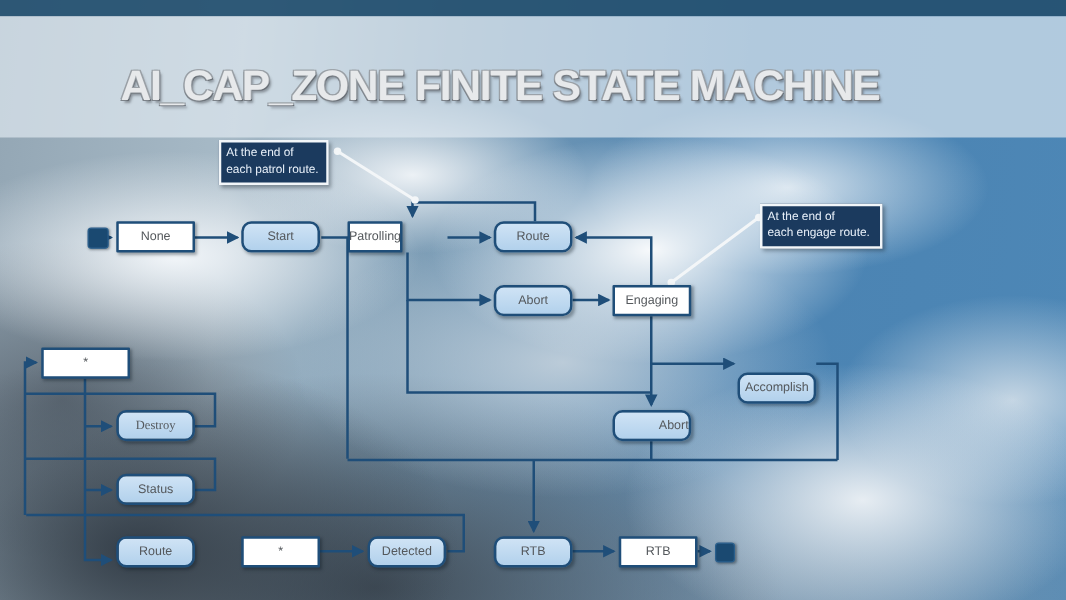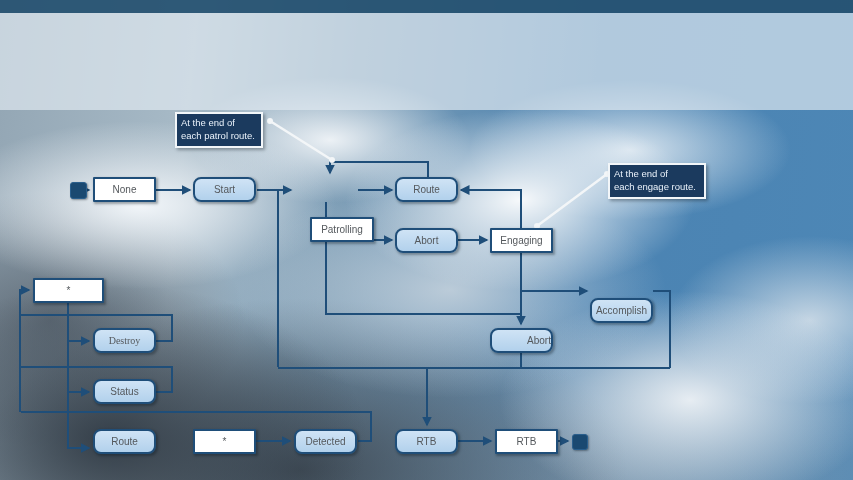--- a/index.html
+++ b/index.html
@@ -51,20 +51,21 @@
     box-shadow:2px 2px 3px rgba(10,20,30,.35);
   }
 </style>
 </head>
 <body>
 
 <div class="slide">
   <div class="sky"></div>
   <div class="topbar"></div>
   <div class="title-band"></div>
+  <div class="slide-title">AI_CAP_ZONE FINITE STATE MACHINE</div>
 
   <svg class="wires" width="853" height="480" viewBox="0 0 853 480">
     <defs>
       <marker id="ah" viewBox="0 0 10 10" refX="8.5" refY="5" markerWidth="5" markerHeight="5" orient="auto-start-reverse">
         <path d="M0,0 L10,5 L0,10 z" fill="#1F4E79"></path>
       </marker>
     </defs>
     <g stroke="#1F4E79" stroke-width="2" fill="none">
       <path d="M85,190 H89" marker-end="url(#ah)"></path>
       <path d="M156,190 H190" marker-end="url(#ah)"></path>
@@ -101,21 +102,21 @@
       <circle cx="607" cy="174" r="3" stroke="none"></circle>
       <circle cx="537" cy="226" r="3" stroke="none"></circle>
     </g>
   </svg>
 
   <div class="terminal" style="left:70px;top:182px;width:15px;height:15px;"></div>
   <div class="terminal" style="left:572px;top:434px;width:14px;height:14px;"></div>
 
   <div class="node plain" style="left:93px;top:177px;">None</div>
   <div class="node round" style="left:193px;top:177px;">Start</div>
-  <div class="node plain" style="left:310px;top:177px;width:64px;margin-top:40px;">Patrolling</div>
+  <div class="node plain" style="left:278px;top:177px;width:44px;">Patrolling</div>
   <div class="node round" style="left:395px;top:177px;">Route</div>
   <div class="node round" style="left:395px;top:228px;">Abort</div>
   <div class="node plain" style="left:490px;top:228px;">Engaging</div>
   <div class="node round" style="left:590px;top:278px;margin-top:20px;">Accomplish</div>
   <div class="node round" style="left:490px;top:328px;padding-left:35px;">Abort</div>
   <div class="node plain" style="left:33px;top:278px;width:71px;">*</div>
   <div class="node round" style="left:93px;top:328px;font-family:Liberation Serif, serif;">Destroy</div>
   <div class="node round" style="left:93px;top:379px;">Status</div>
   <div class="node round" style="left:93px;top:429px;">Route</div>
   <div class="node plain" style="left:193px;top:429px;">*</div>

